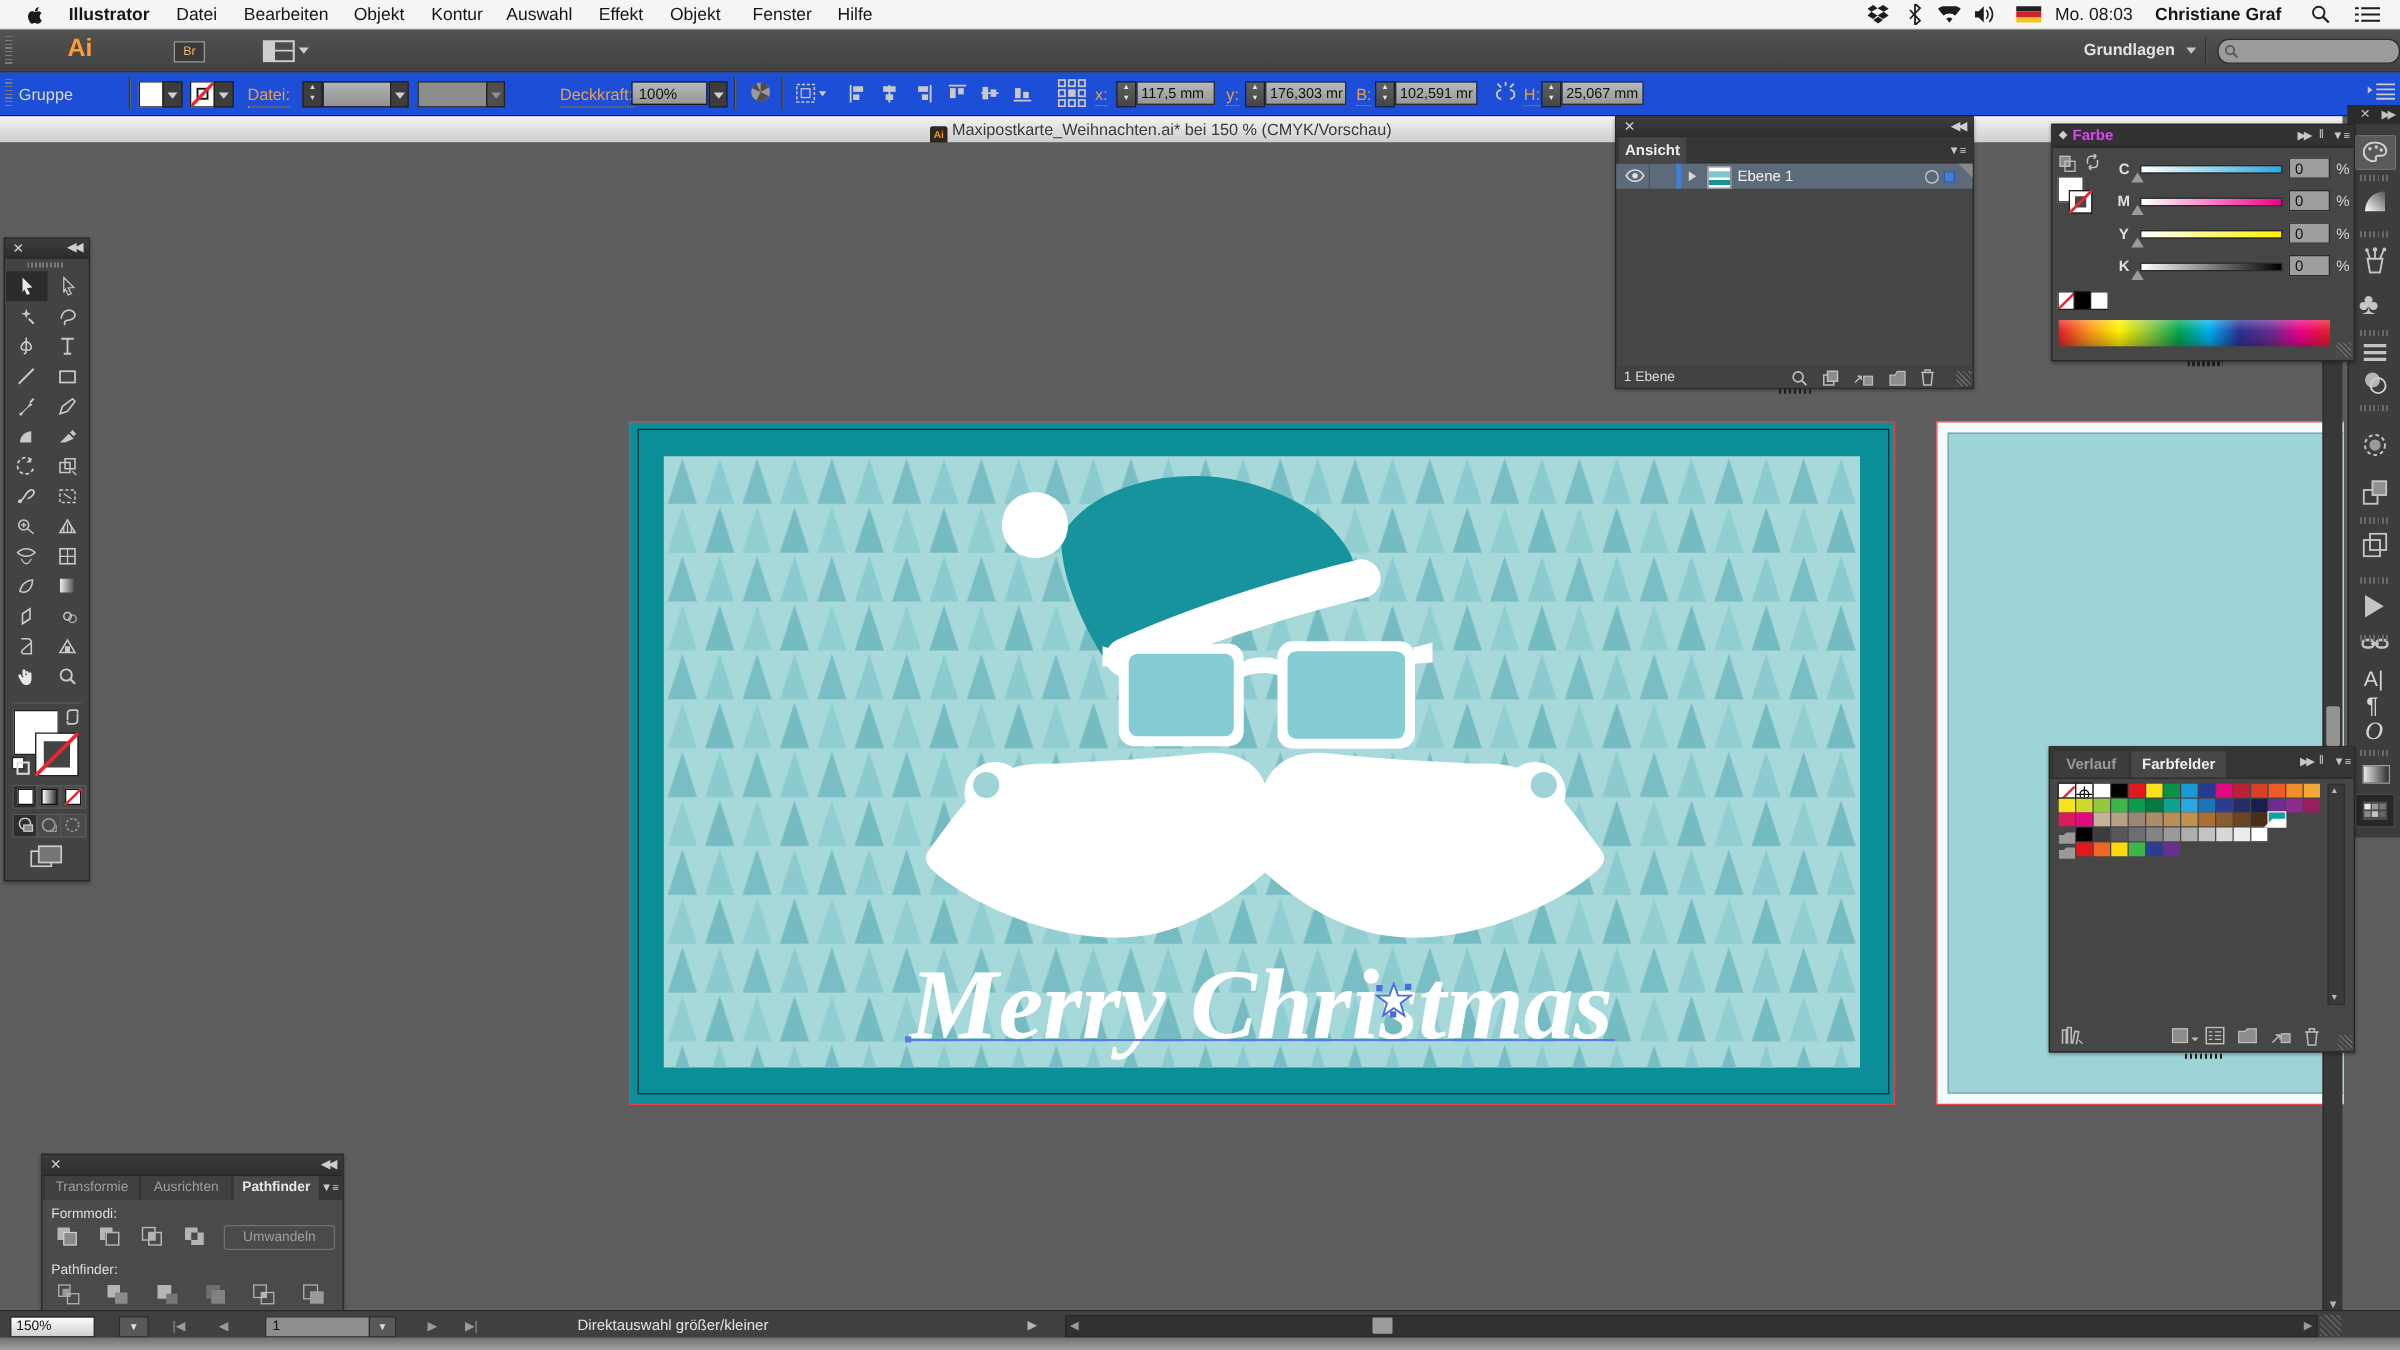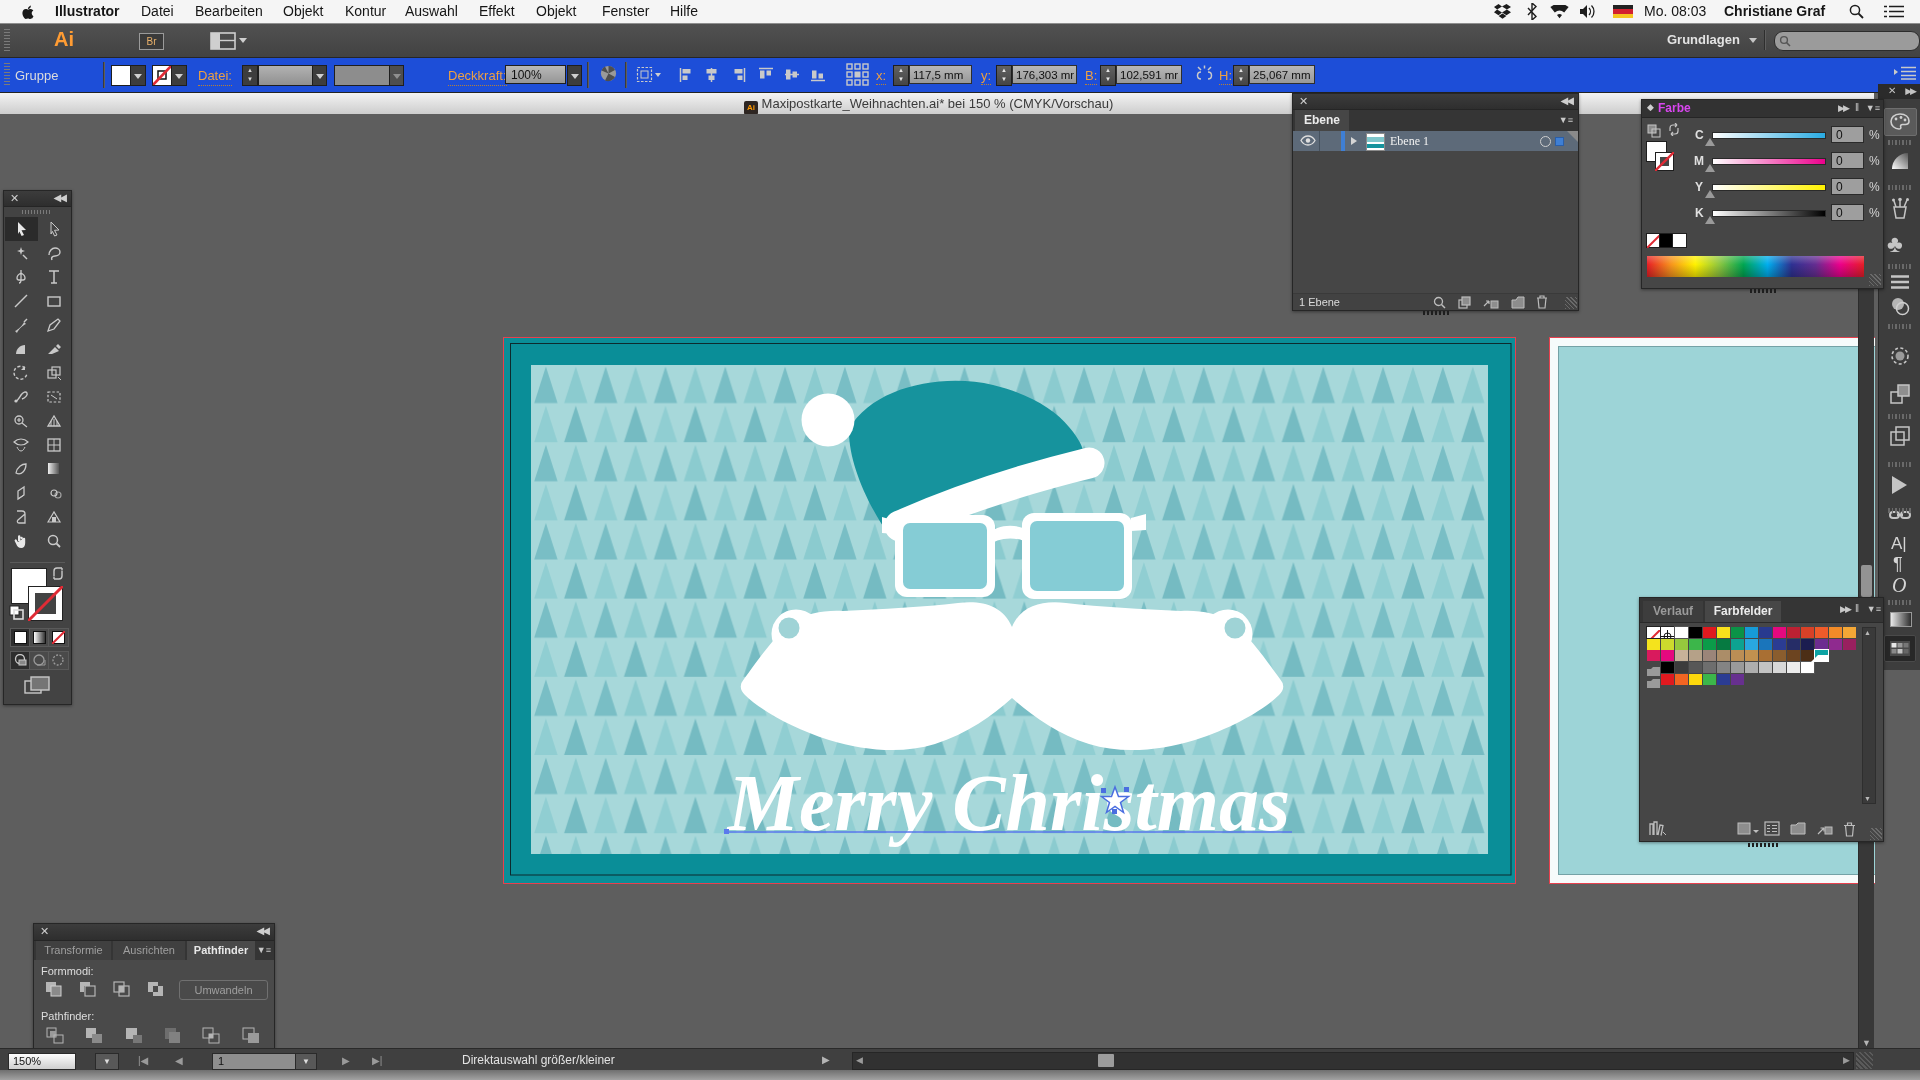--- a/index.html
+++ b/index.html
@@ -653,25 +653,25 @@
       <rect x="6" y="6" width="11" height="10" fill="#9a9a9a"></rect>
     </svg>
 </div>
 
 <div class="panel" style="left:1292px;top:93px;width:285px;height:216px;">
   <div class="phead">
       <span class="px">✕</span>
       <span class="pcoll">◀◀</span>
     </div>
   <div class="abs" style="left:0;top:16px;width:285px;height:21px;background:#353535;">
-    <div class="abs" style="left:2px;top:0;width:54px;height:21px;background:#464646;color:#ececec;font-size:12px;font-weight:bold;text-align:center;line-height:21px;">Ebene</div>
+    <div class="abs" style="left:2px;top:0;width:54px;height:21px;background:#464646;color:#ececec;font-size:12px;font-weight:bold;text-align:center;line-height:21px;">Ansicht</div>
     <span class="abs" style="right:6px;top:5px;color:#c9c9c9;font-size:9px;">▼<span style="letter-spacing:-1px">≡</span></span>
   </div>
 
-  <div class="abs" style="left:0;top:37px;width:285px;height:20px;background:#5d6a79;font-family:Liberation Serif, serif;">
+  <div class="abs" style="left:0;top:37px;width:285px;height:20px;background:#5d6a79;">
     <svg class="abs" style="left:7px;top:4px" width="16" height="11" viewBox="0 0 16 11">
         <path d="M1 5.5C3 2 6 1 8 1s5 1 7 4.5C13 9 10 10 8 10S3 9 1 5.5z" fill="none" stroke="#dfdfdf" stroke-width="1.3"></path>
         <circle cx="8" cy="5.5" r="2.2" fill="#dfdfdf"></circle>
       </svg>
     <div class="abs" style="left:26px;top:0;width:1px;height:20px;background:#46525f;"></div>
     <div class="abs" style="left:48px;top:0;width:4px;height:20px;background:#3f7fd4;"></div>
     <div class="abs" style="left:58px;top:6px;border-top:4.5px solid transparent;border-bottom:4.5px solid transparent;border-left:6px solid #d5d5d5;"></div>
     <div class="abs" style="left:73px;top:2px;width:17px;height:16px;background:#fff;border:1px solid #8a8a8a;overflow:hidden;">
       <div style="position:absolute;left:0px;top:3px;width:17px;height:5px;background:#7ec6cb;"></div>
       <div style="position:absolute;left:0px;top:10px;width:17px;height:4px;background:#16939d;"></div>

